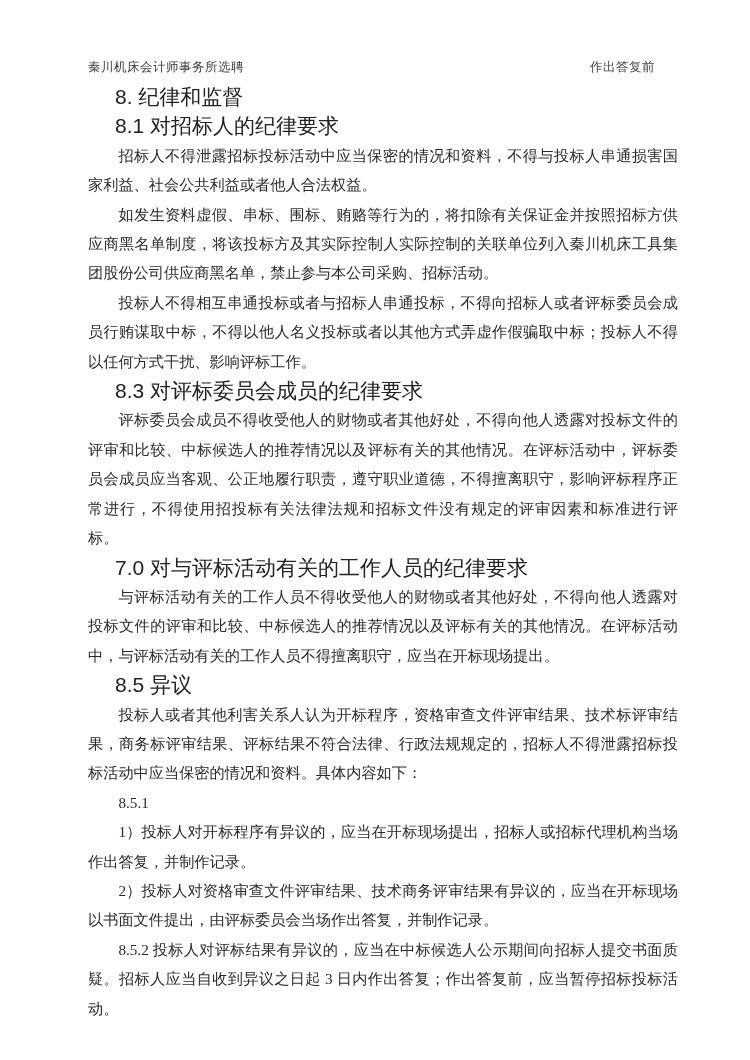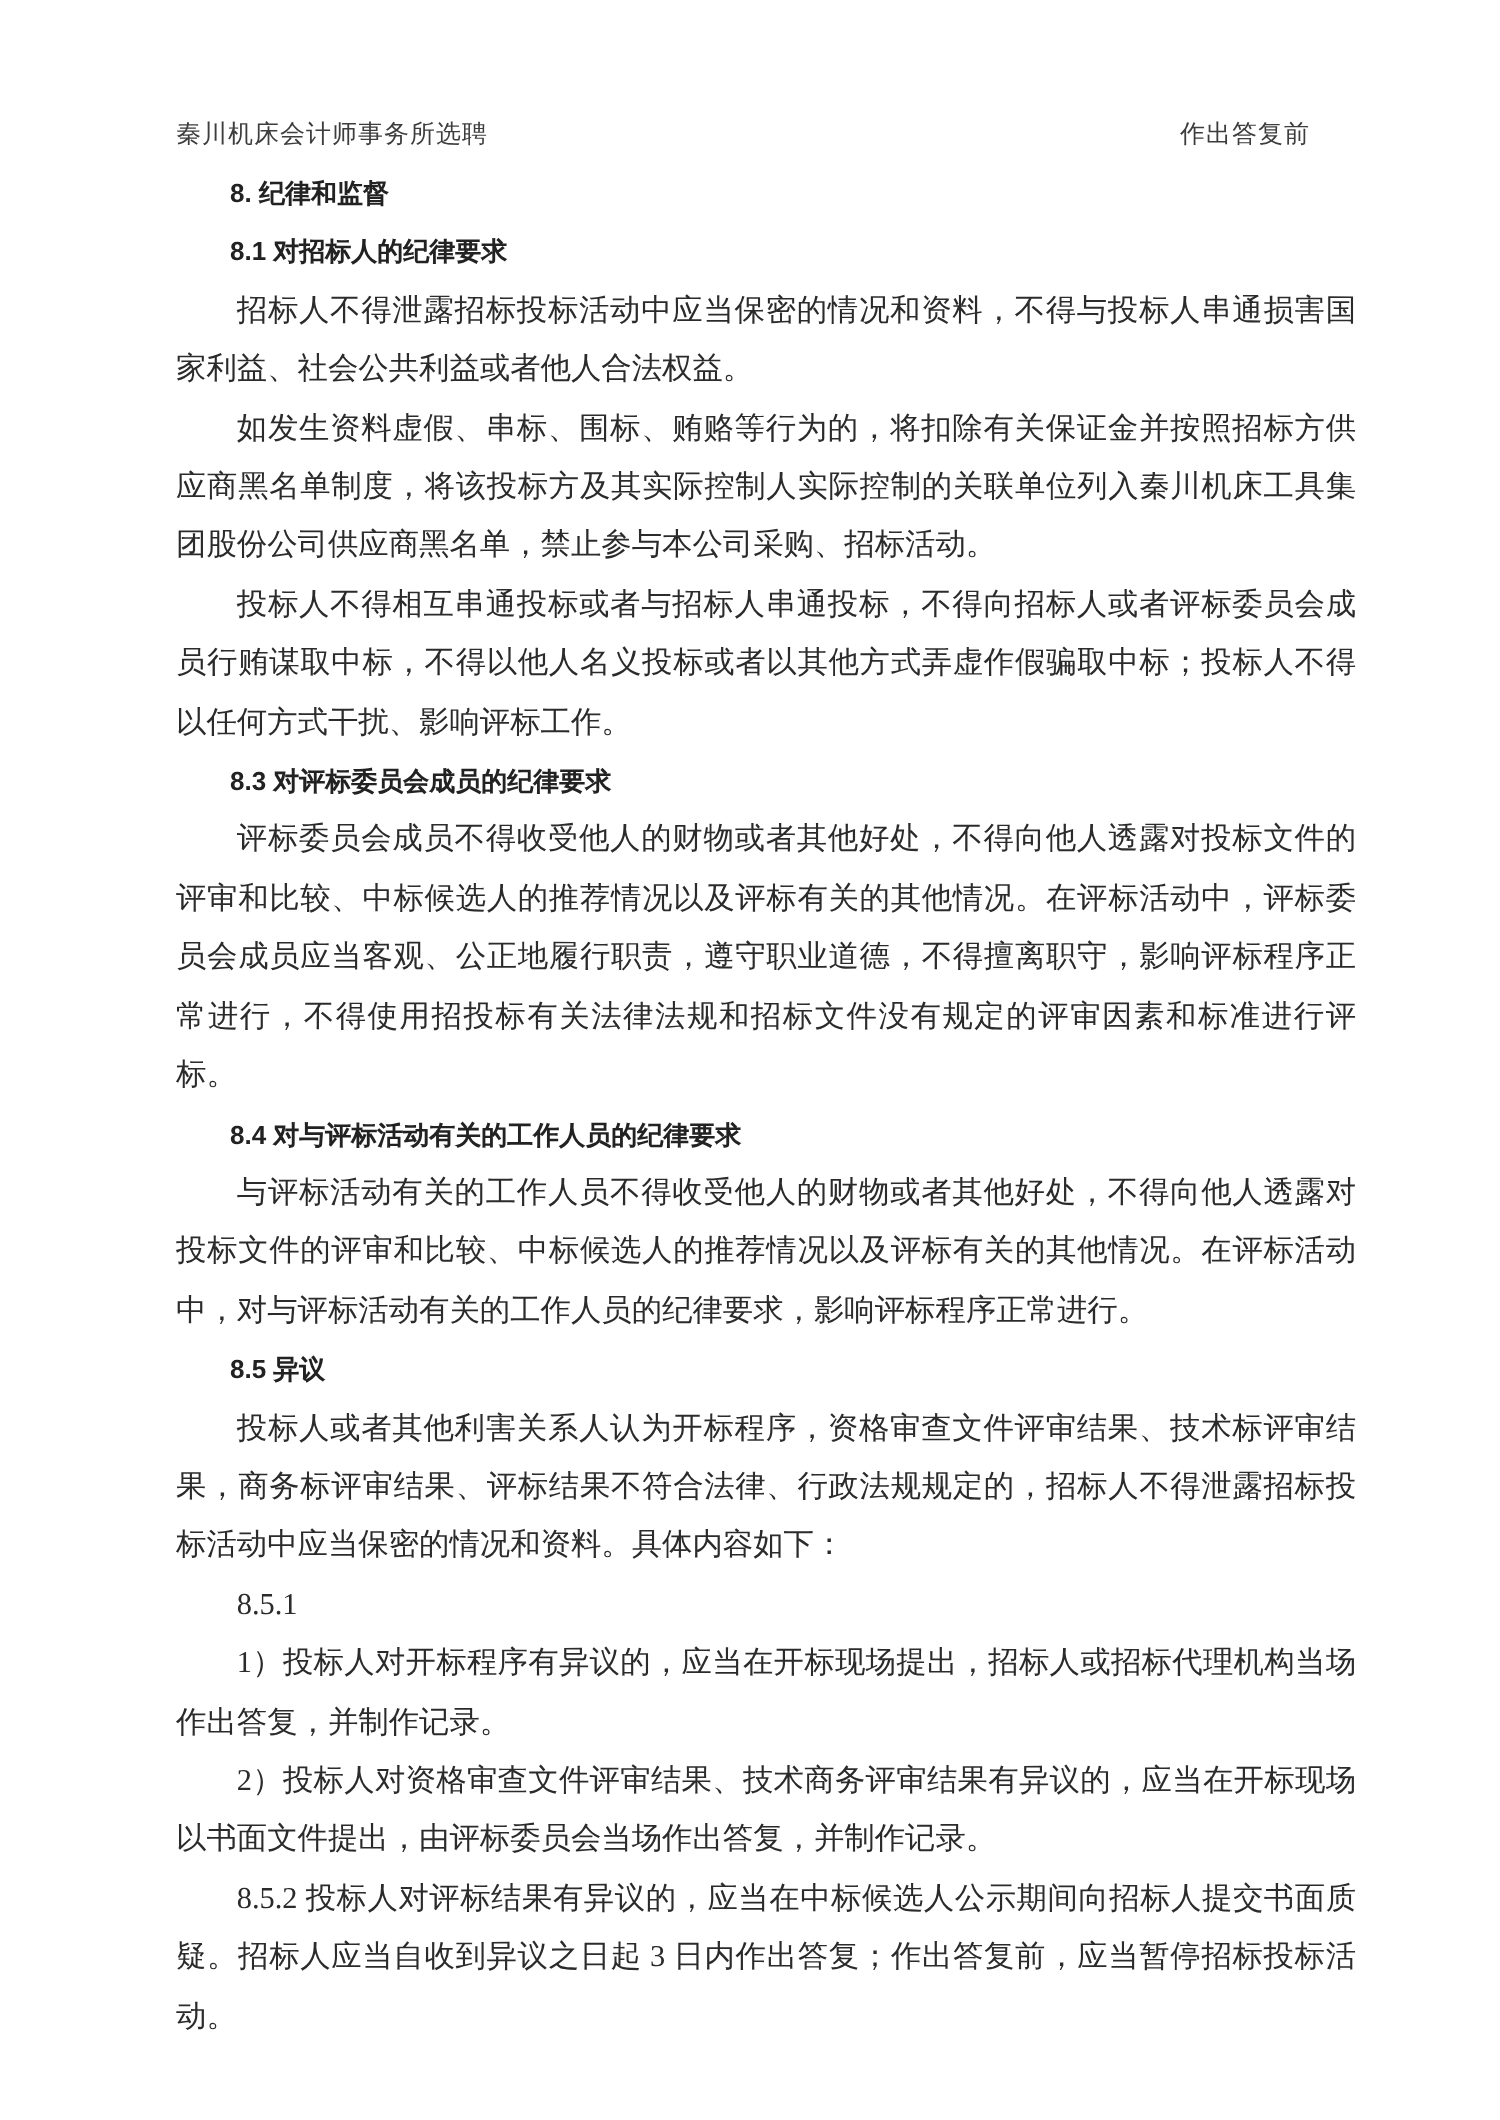--- a/index.html
+++ b/index.html
@@ -38,22 +38,22 @@
     text-align: justify;
     text-justify: inter-ideograph;
   }
   .doc .blk {
     margin: 0;
     padding: 0;
   }
   .doc .h1,
   .doc .h2 {
     font-family: "Liberation Sans", "DejaVu Sans", sans-serif;
-    font-weight: 700;
-    font-size: 13px;
+    font-weight: 400;
+    font-size: 21px;
     color: #222222;
     padding-left: 27px;
     text-align: left;
   }
   .doc p.p {
     text-indent: 2em;
   }
   .ftr {
     margin-top: -4px;
     height: 16px;
@@ -74,22 +74,22 @@
   </div>
 
   <div class="doc">
       <div class="blk h1">8. 纪律和监督</div>
       <div class="blk h2">8.1 对招标人的纪律要求</div>
       <p class="blk p">招标人不得泄露招标投标活动中应当保密的情况和资料，不得与投标人串通损害国家利益、社会公共利益或者他人合法权益。</p>
       <p class="blk p">如发生资料虚假、串标、围标、贿赂等行为的，将扣除有关保证金并按照招标方供应商黑名单制度，将该投标方及其实际控制人实际控制的关联单位列入秦川机床工具集团股份公司供应商黑名单，禁止参与本公司采购、招标活动。</p>
       <p class="blk p">投标人不得相互串通投标或者与招标人串通投标，不得向招标人或者评标委员会成员行贿谋取中标，不得以他人名义投标或者以其他方式弄虚作假骗取中标；投标人不得以任何方式干扰、影响评标工作。</p>
       <div class="blk h2">8.3 对评标委员会成员的纪律要求</div>
       <p class="blk p">评标委员会成员不得收受他人的财物或者其他好处，不得向他人透露对投标文件的评审和比较、中标候选人的推荐情况以及评标有关的其他情况。在评标活动中，评标委员会成员应当客观、公正地履行职责，遵守职业道德，不得擅离职守，影响评标程序正常进行，不得使用招投标有关法律法规和招标文件没有规定的评审因素和标准进行评标。</p>
-      <div class="blk h2">8.4 对与评标活动有关的工作人员的纪律要求</div>
-      <p class="blk p">与评标活动有关的工作人员不得收受他人的财物或者其他好处，不得向他人透露对投标文件的评审和比较、中标候选人的推荐情况以及评标有关的其他情况。在评标活动中，对与评标活动有关的工作人员的纪律要求，影响评标程序正常进行。</p>
+      <div class="blk h2">7.0 对与评标活动有关的工作人员的纪律要求</div>
+      <p class="blk p">与评标活动有关的工作人员不得收受他人的财物或者其他好处，不得向他人透露对投标文件的评审和比较、中标候选人的推荐情况以及评标有关的其他情况。在评标活动中，与评标活动有关的工作人员不得擅离职守，应当在开标现场提出。</p>
       <div class="blk h2">8.5 异议</div>
       <p class="blk p">投标人或者其他利害关系人认为开标程序，资格审查文件评审结果、技术标评审结果，商务标评审结果、评标结果不符合法律、行政法规规定的，招标人不得泄露招标投标活动中应当保密的情况和资料。具体内容如下：</p>
       <p class="blk p">8.5.1</p>
       <p class="blk p">1）投标人对开标程序有异议的，应当在开标现场提出，招标人或招标代理机构当场作出答复，并制作记录。</p>
       <p class="blk p">2）投标人对资格审查文件评审结果、技术商务评审结果有异议的，应当在开标现场以书面文件提出，由评标委员会当场作出答复，并制作记录。</p>
       <p class="blk p">8.5.2 投标人对评标结果有异议的，应当在中标候选人公示期间向招标人提交书面质疑。招标人应当自收到异议之日起 3 日内作出答复；作出答复前，应当暂停招标投标活动。</p>
     </div>
 
 
 </div>

